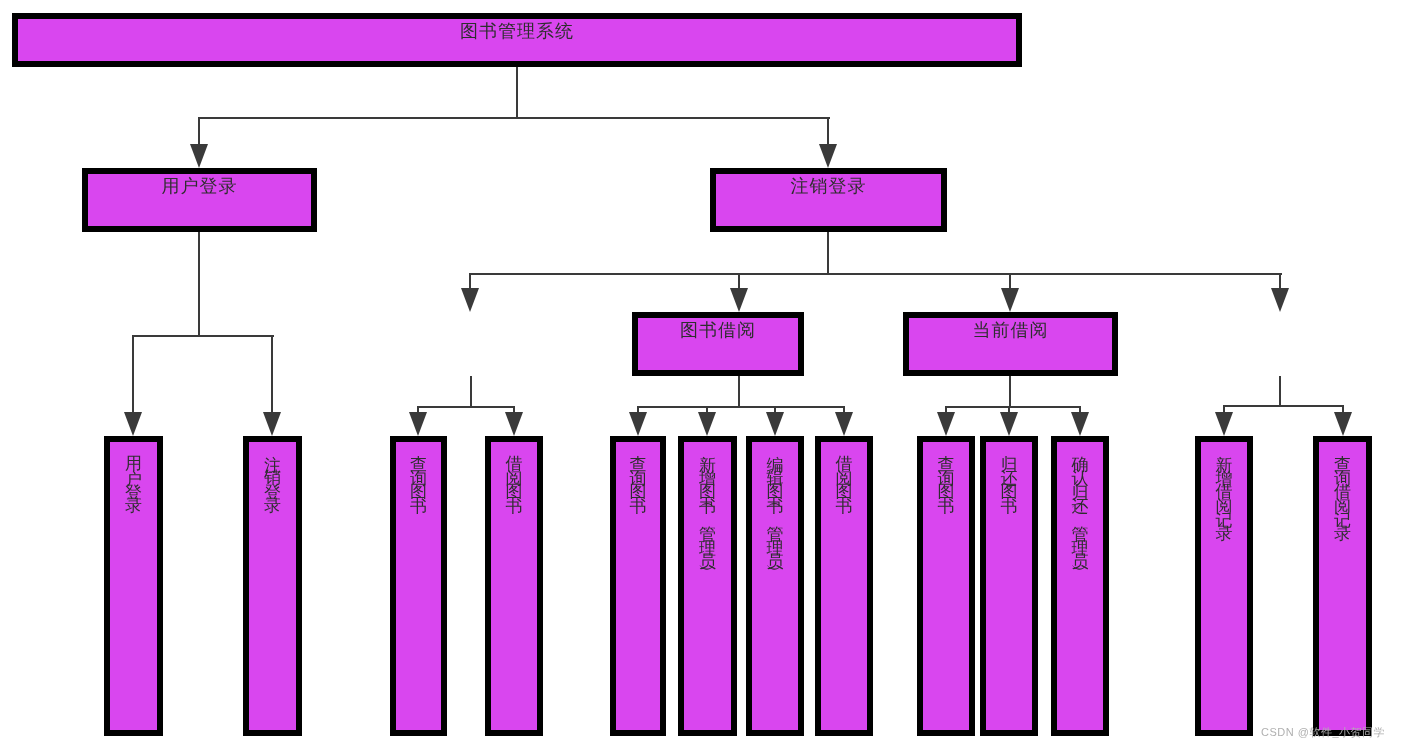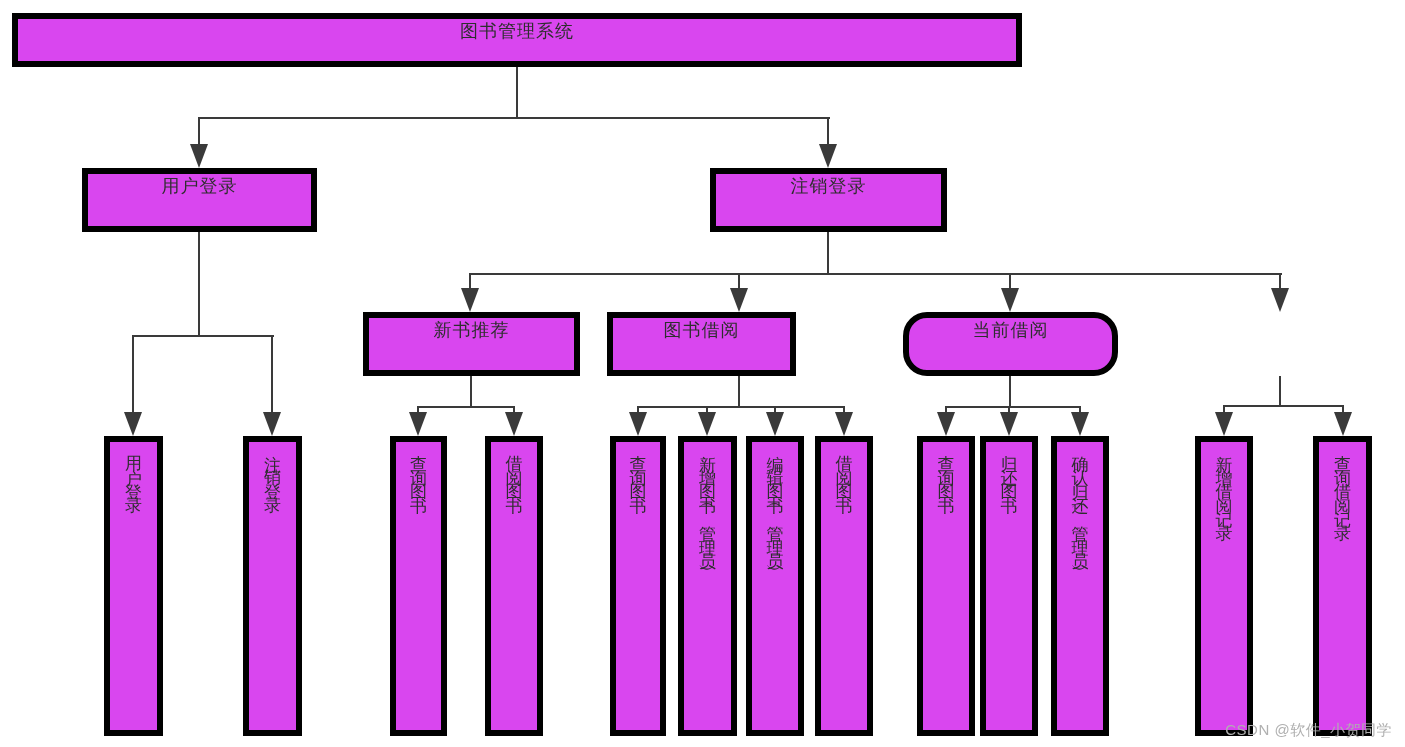--- a/index.html
+++ b/index.html
@@ -35,22 +35,22 @@
   .hline{height:2px;}
   .arrow{
     position:absolute;
     width:0;height:0;
     border-left:9px solid transparent;
     border-right:9px solid transparent;
     border-top:24px solid #3a3a3a;
   }
   .watermark{
     position:absolute;
-    right:13px;bottom:7px;
-    font-size:15px;
+    right:20px;bottom:7px;
+    font-size:11px;
     color:#b0b0b0;
     letter-spacing:0.5px;
     white-space:nowrap;
   }
 </style>
 </head>
 <body>
 
 <div class="canvas">
 
@@ -59,29 +59,26 @@
   </div>
 
   <div class="node h" style="left:82px;top:168px;width:235px;height:64px;">
     <span>用户登录</span>
   </div>
 
   <div class="node h" style="left:710px;top:168px;width:237px;height:64px;">
     <span>注销登录</span>
   </div>
 
-  <div class="node h" style="left:363px;top:312px;width:217px;height:64px;">
-    <span>新书推荐</span>
-  </div>
 
-  <div class="node h" style="left:607px;top:312px;width:189px;height:64px;">
+  <div class="node h" style="left:632px;top:312px;width:172px;height:64px;">
     <span>图书借阅</span>
   </div>
 
-  <div class="node h" style="left:903px;top:312px;width:215px;height:64px;border-radius:24px;">
+  <div class="node h" style="left:903px;top:312px;width:215px;height:64px;">
     <span>当前借阅</span>
   </div>
 
 
   <div class="node v" style="left:104px;top:436px;width:59px;height:300px;">
     <span class="vtext">用户登录</span>
   </div>
   <div class="node v" style="left:243px;top:436px;width:59px;height:300px;">
     <span class="vtext">注销登录</span>
   </div>

